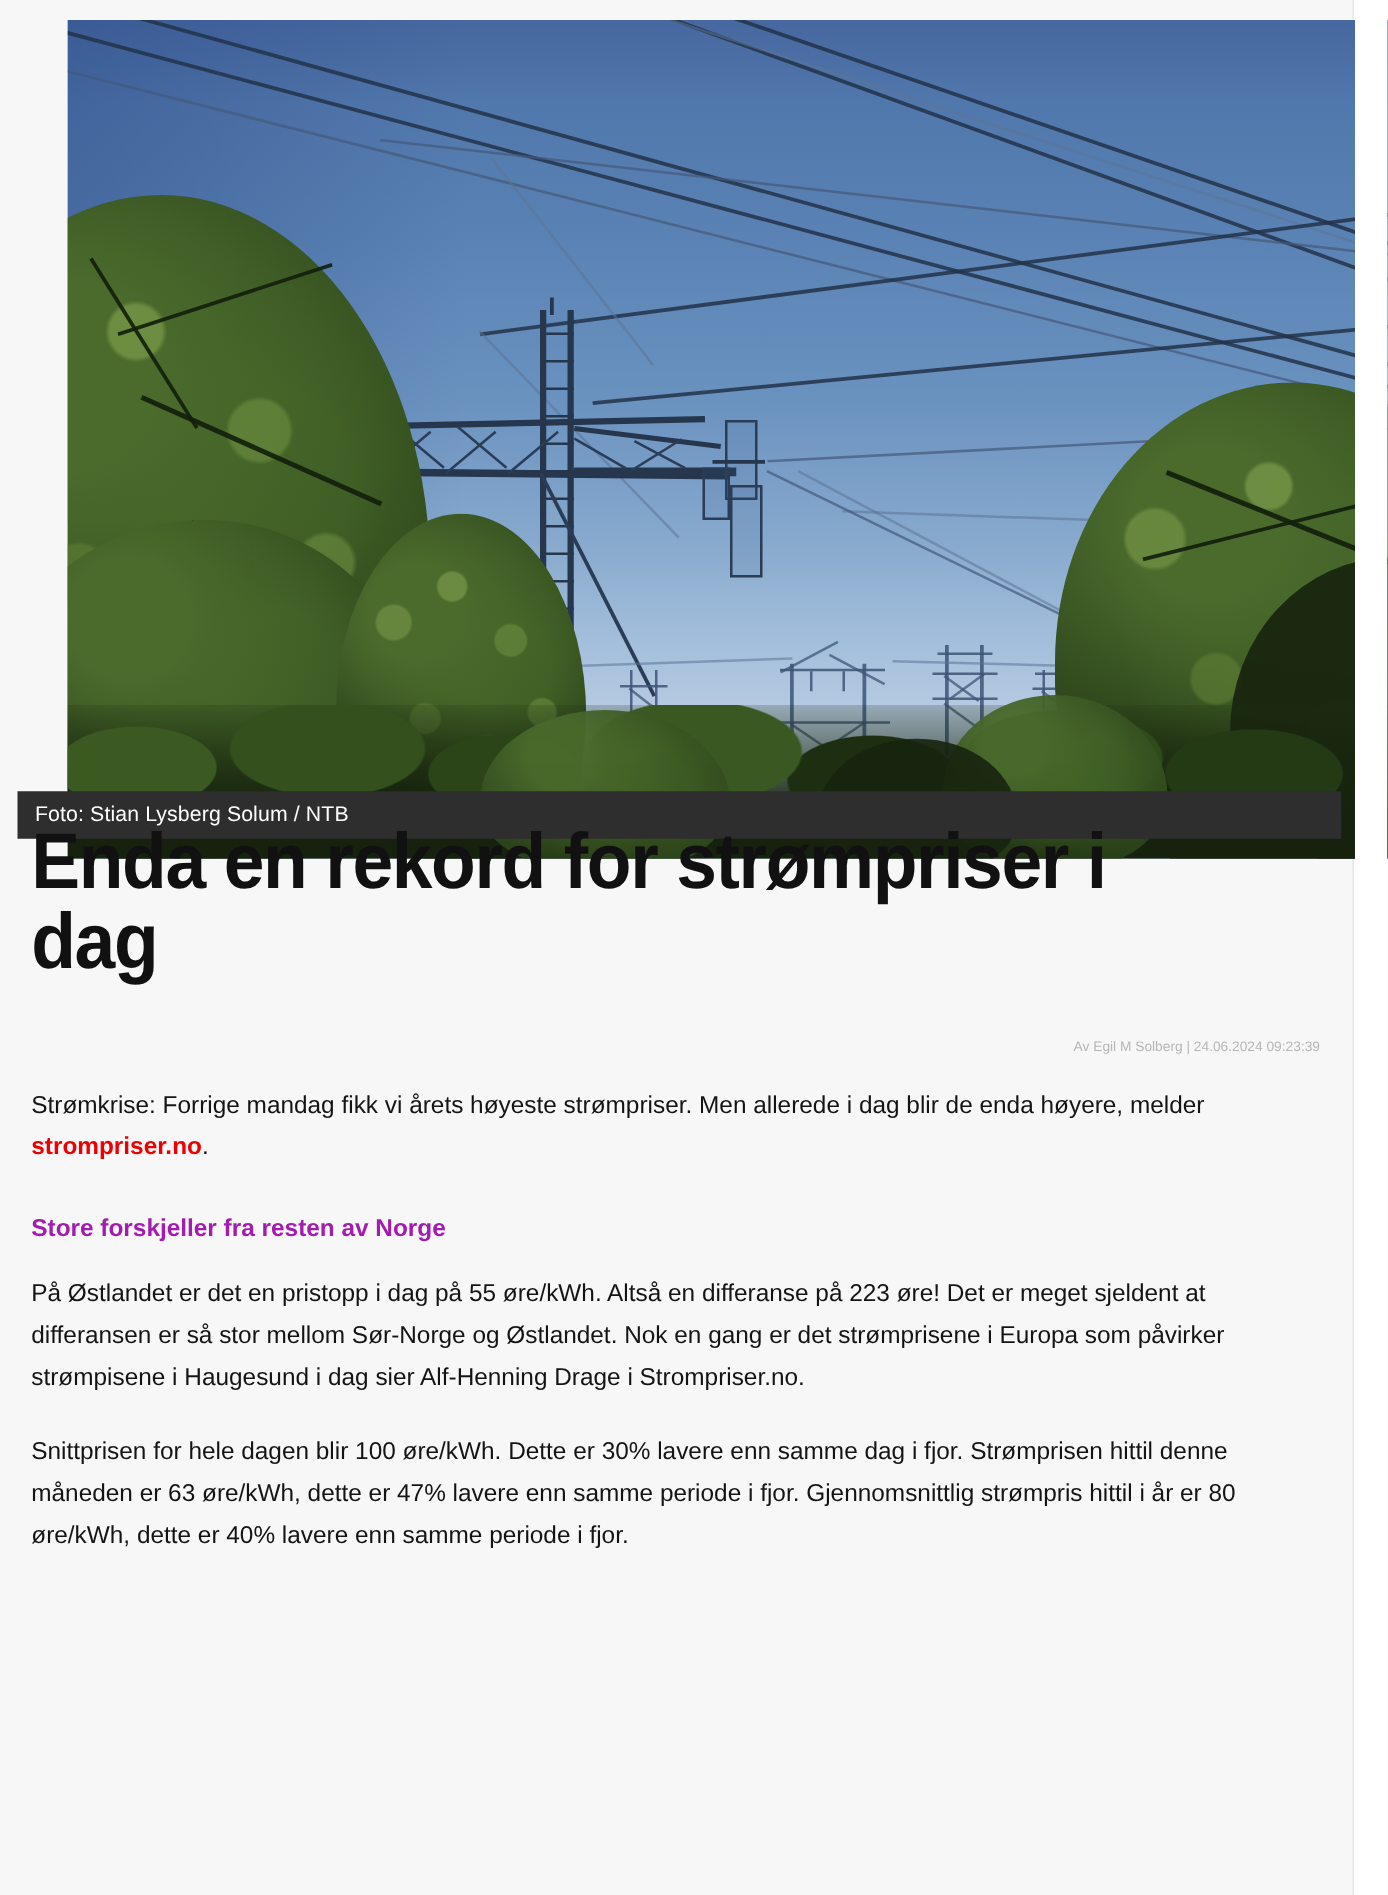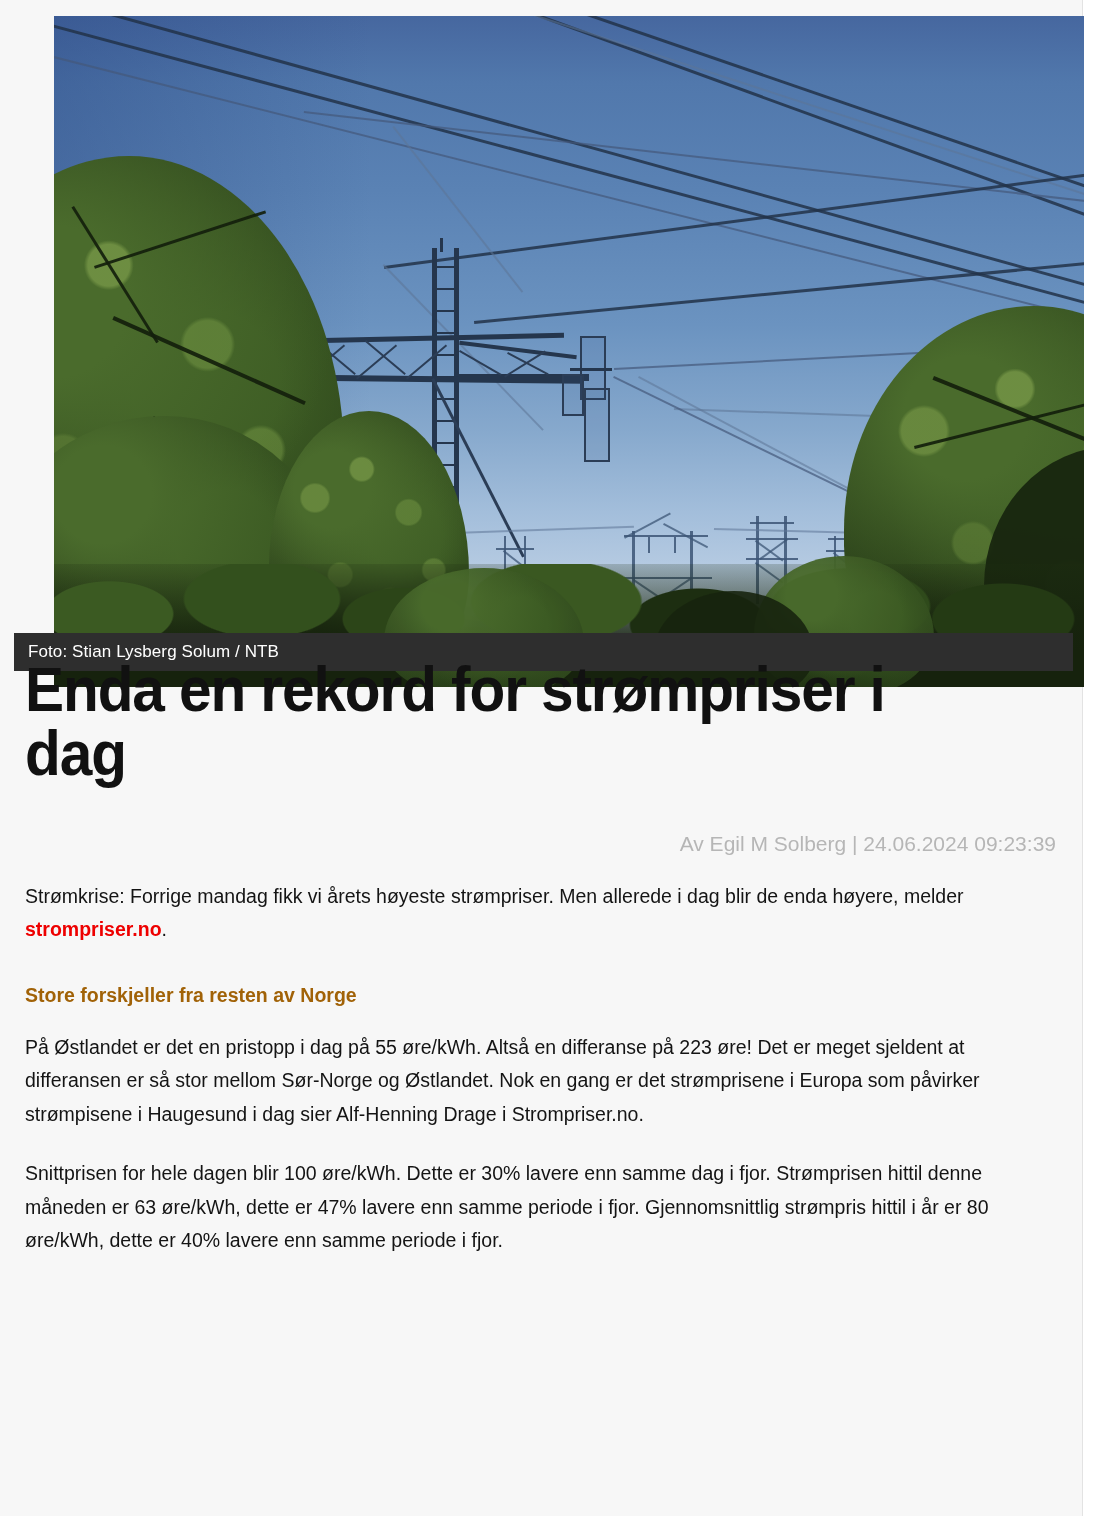--- a/index.html
+++ b/index.html
@@ -191,21 +191,21 @@
   #subtitle {
     margin: 30px 0 0 0;
     font-size: 25px;
     line-height: 1.35;
     color: #1b1b1b;
     font-weight: 400;
   }
   #byline {
     margin: 46px 0 0 0;
     text-align: right;
-    font-size: 21px;
+    font-size: 11px;
     color: #b6b6b6;
     padding-right: 14px;
   }
   .para {
     margin: 26px 0 0 0;
     font-size: 19.5px;
     line-height: 1.72;
     color: #141414;
     max-width: 1040px;
   }
@@ -213,21 +213,21 @@
   .para b { font-weight: 400; }
   .para a.inline-link {
     color: #ee0000;
     text-decoration: none;
     font-weight: bold;
   }
   .subhead {
     margin: 34px 0 0 0;
     font-size: 19.5px;
     font-weight: 700;
-    color: #a16207;
+    color: #a21caf;
     line-height: 1.5;
   }
   .subhead + .para { margin-top: 21px; }
 </style>
 </head>
 <body>
 
 <div id="page">
 
   <div id="article-column">

